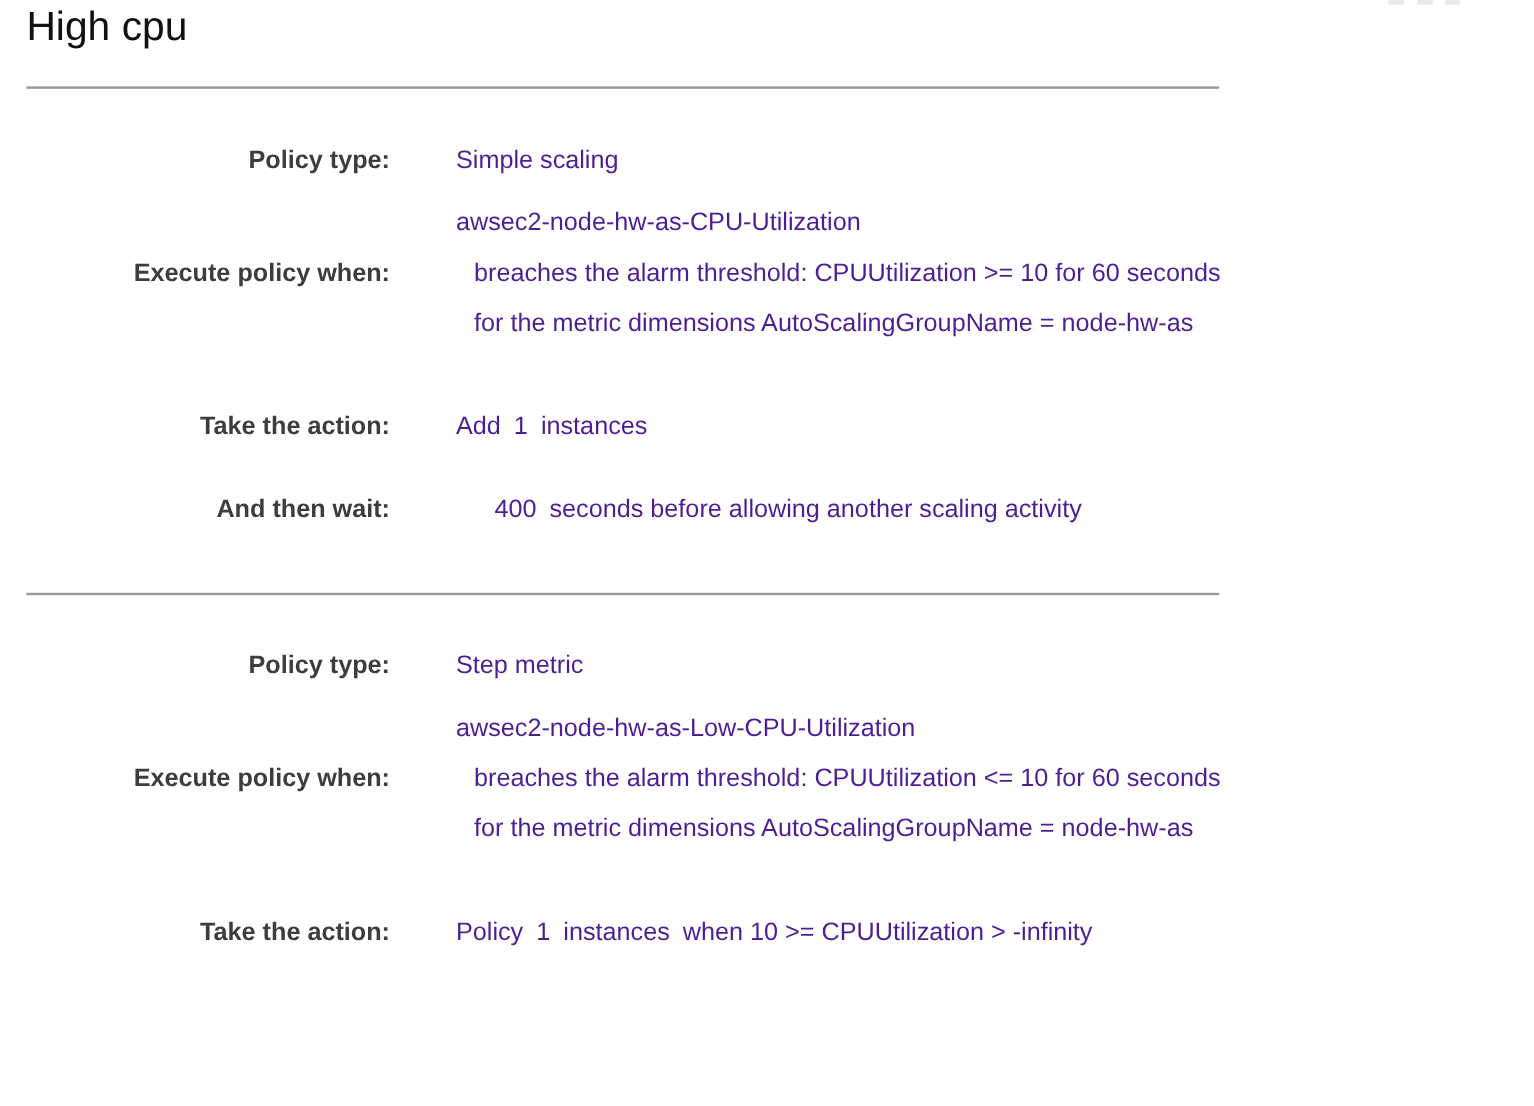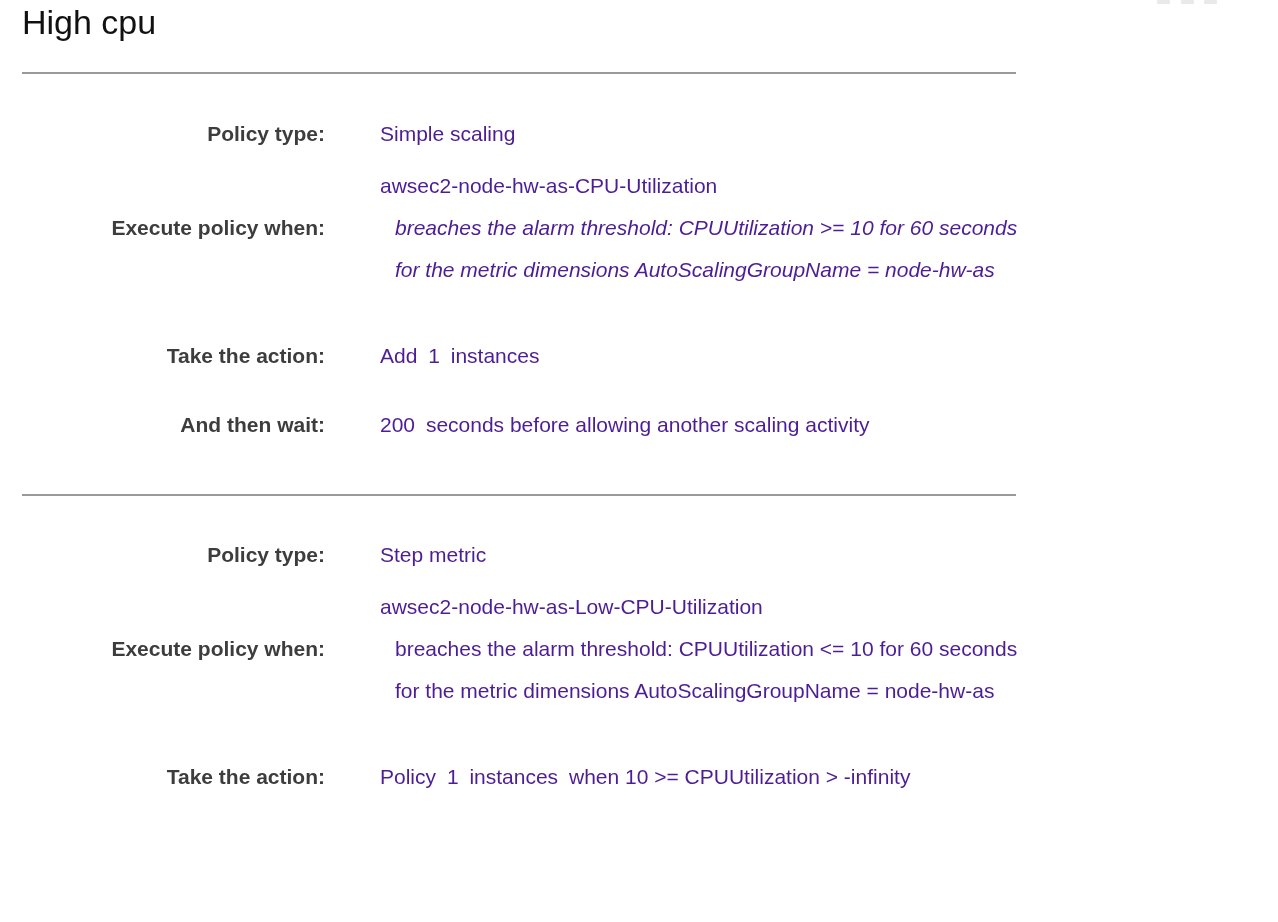--- a/index.html
+++ b/index.html
@@ -100,23 +100,23 @@
     padding-left: 15px;
   }
 
   .value-gap-sm { display: inline-block; width: 5px; }
 
   
   #section-high .section-title { padding-top: 2px; height: 44px; }
   #section-high .section-rule { margin-top: 26px; }
   #section-high .row-policy-type { margin-top: 45px; }
   #section-high .row-execute-when { margin-top: 22px; }
-  #section-high .row-execute-when .value-line + .value-line { margin-top: 12px; font-style: italic; }
+  #section-high .row-execute-when .value-line + .value-line { margin-top: 12px; }
   #section-high .row-take-action { margin-top: 56px; }
-  #section-high .row-then-wait { margin-top: 39px; }
+  #section-high .row-then-wait { margin-top: 39px; gap: 32px; }
 
   #section-low { margin-top: 54px; }
   #section-low .section-title { height: 44px; }
   #section-low .section-rule { margin-top: 28px; }
   #section-low .row-policy-type { margin-top: 44px; }
   #section-low .row-execute-when { margin-top: 22px; }
   #section-low .row-execute-when .value-line + .value-line { margin-top: 12px; }
   #section-low .row-take-action { margin-top: 56px; }
 </style>
 </head>
@@ -157,21 +157,21 @@
         <div class="row-value">
           <span>Add</span><span class="value-gap-sm"></span>
           <span>1</span><span class="value-gap-sm"></span>
           <span>instances</span>
         </div>
       </div>
 
       <div class="row row-then-wait">
         <div class="row-label">And then wait:</div>
         <div class="row-value">
-          <span>200</span><span class="value-gap-sm"></span>
+          <span>400</span><span class="value-gap-sm"></span>
           <span>seconds before allowing another scaling activity</span>
         </div>
       </div>
 
     </div>
   </section>
 
   <section class="policy-section" id="section-low">
 
 

